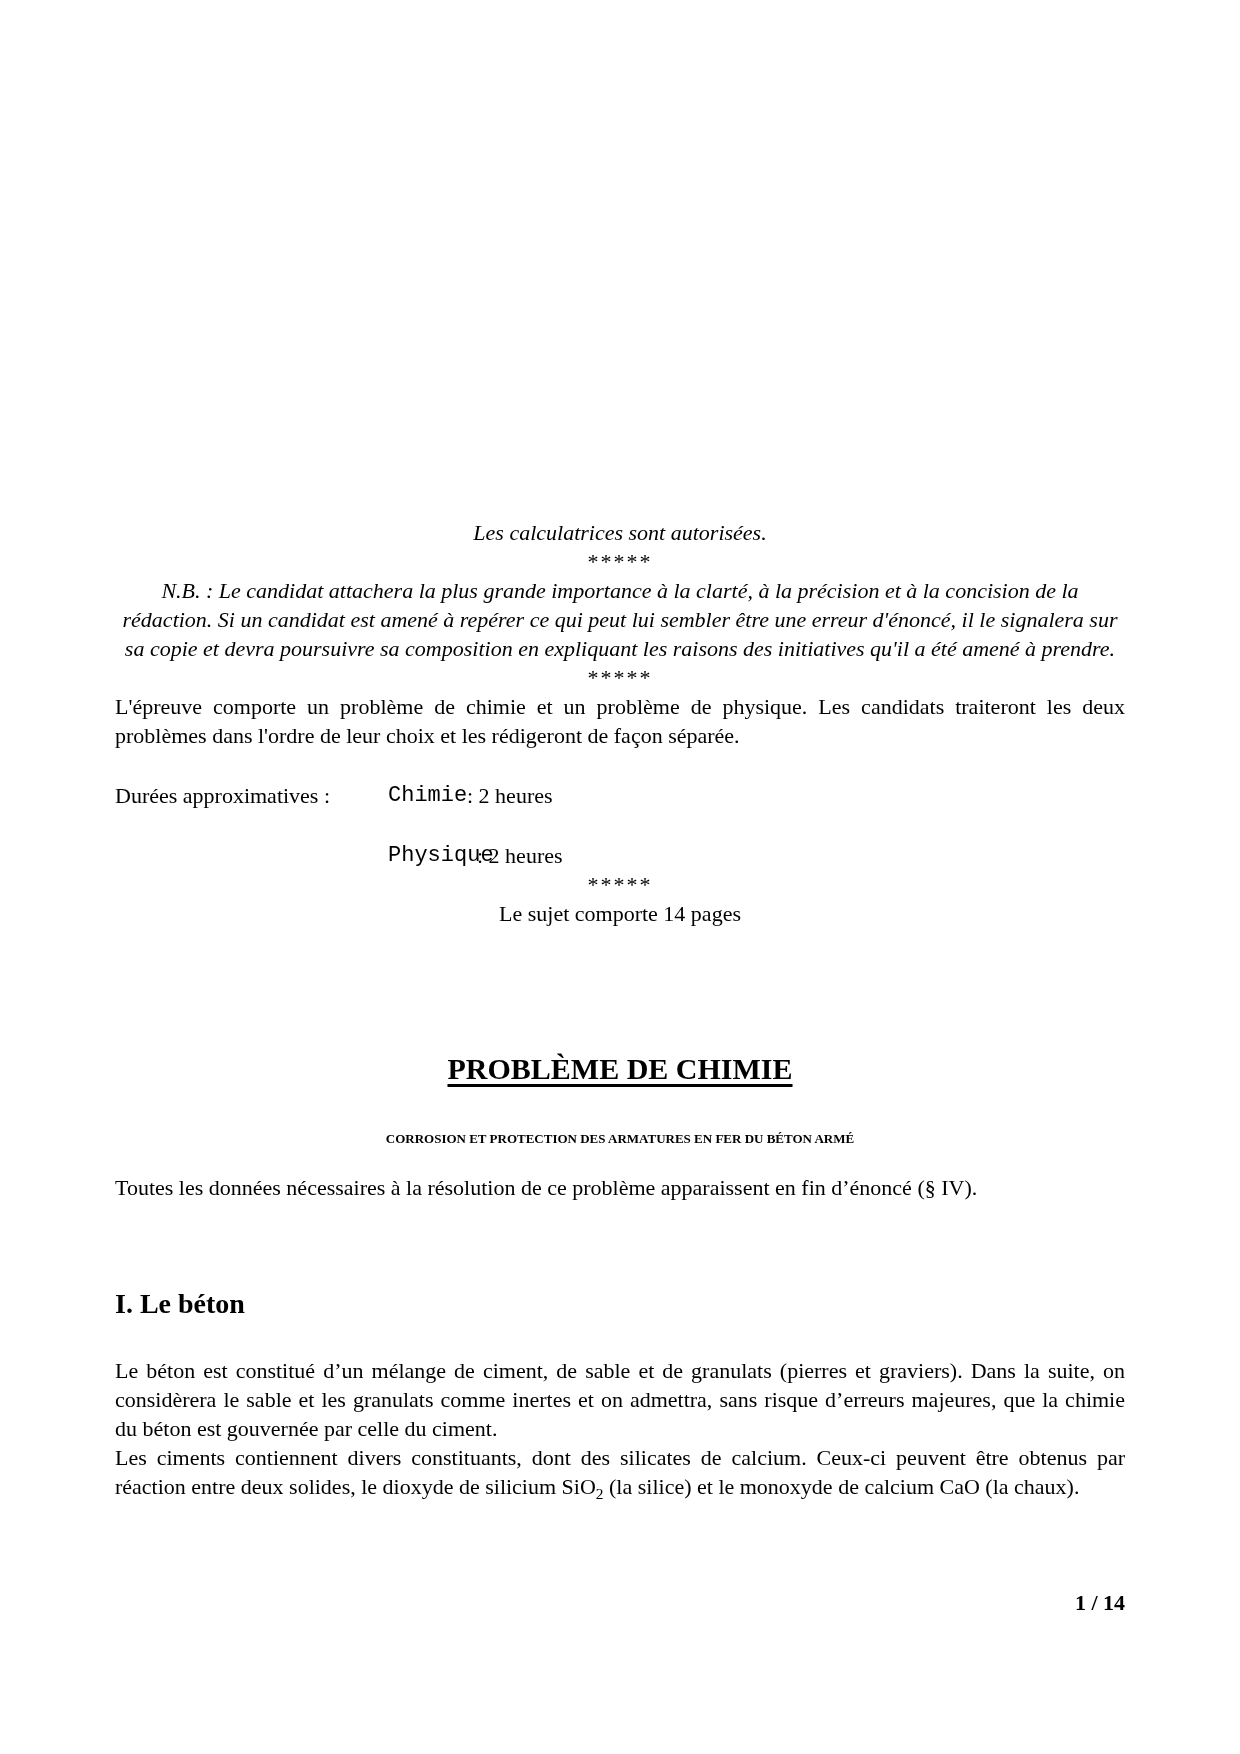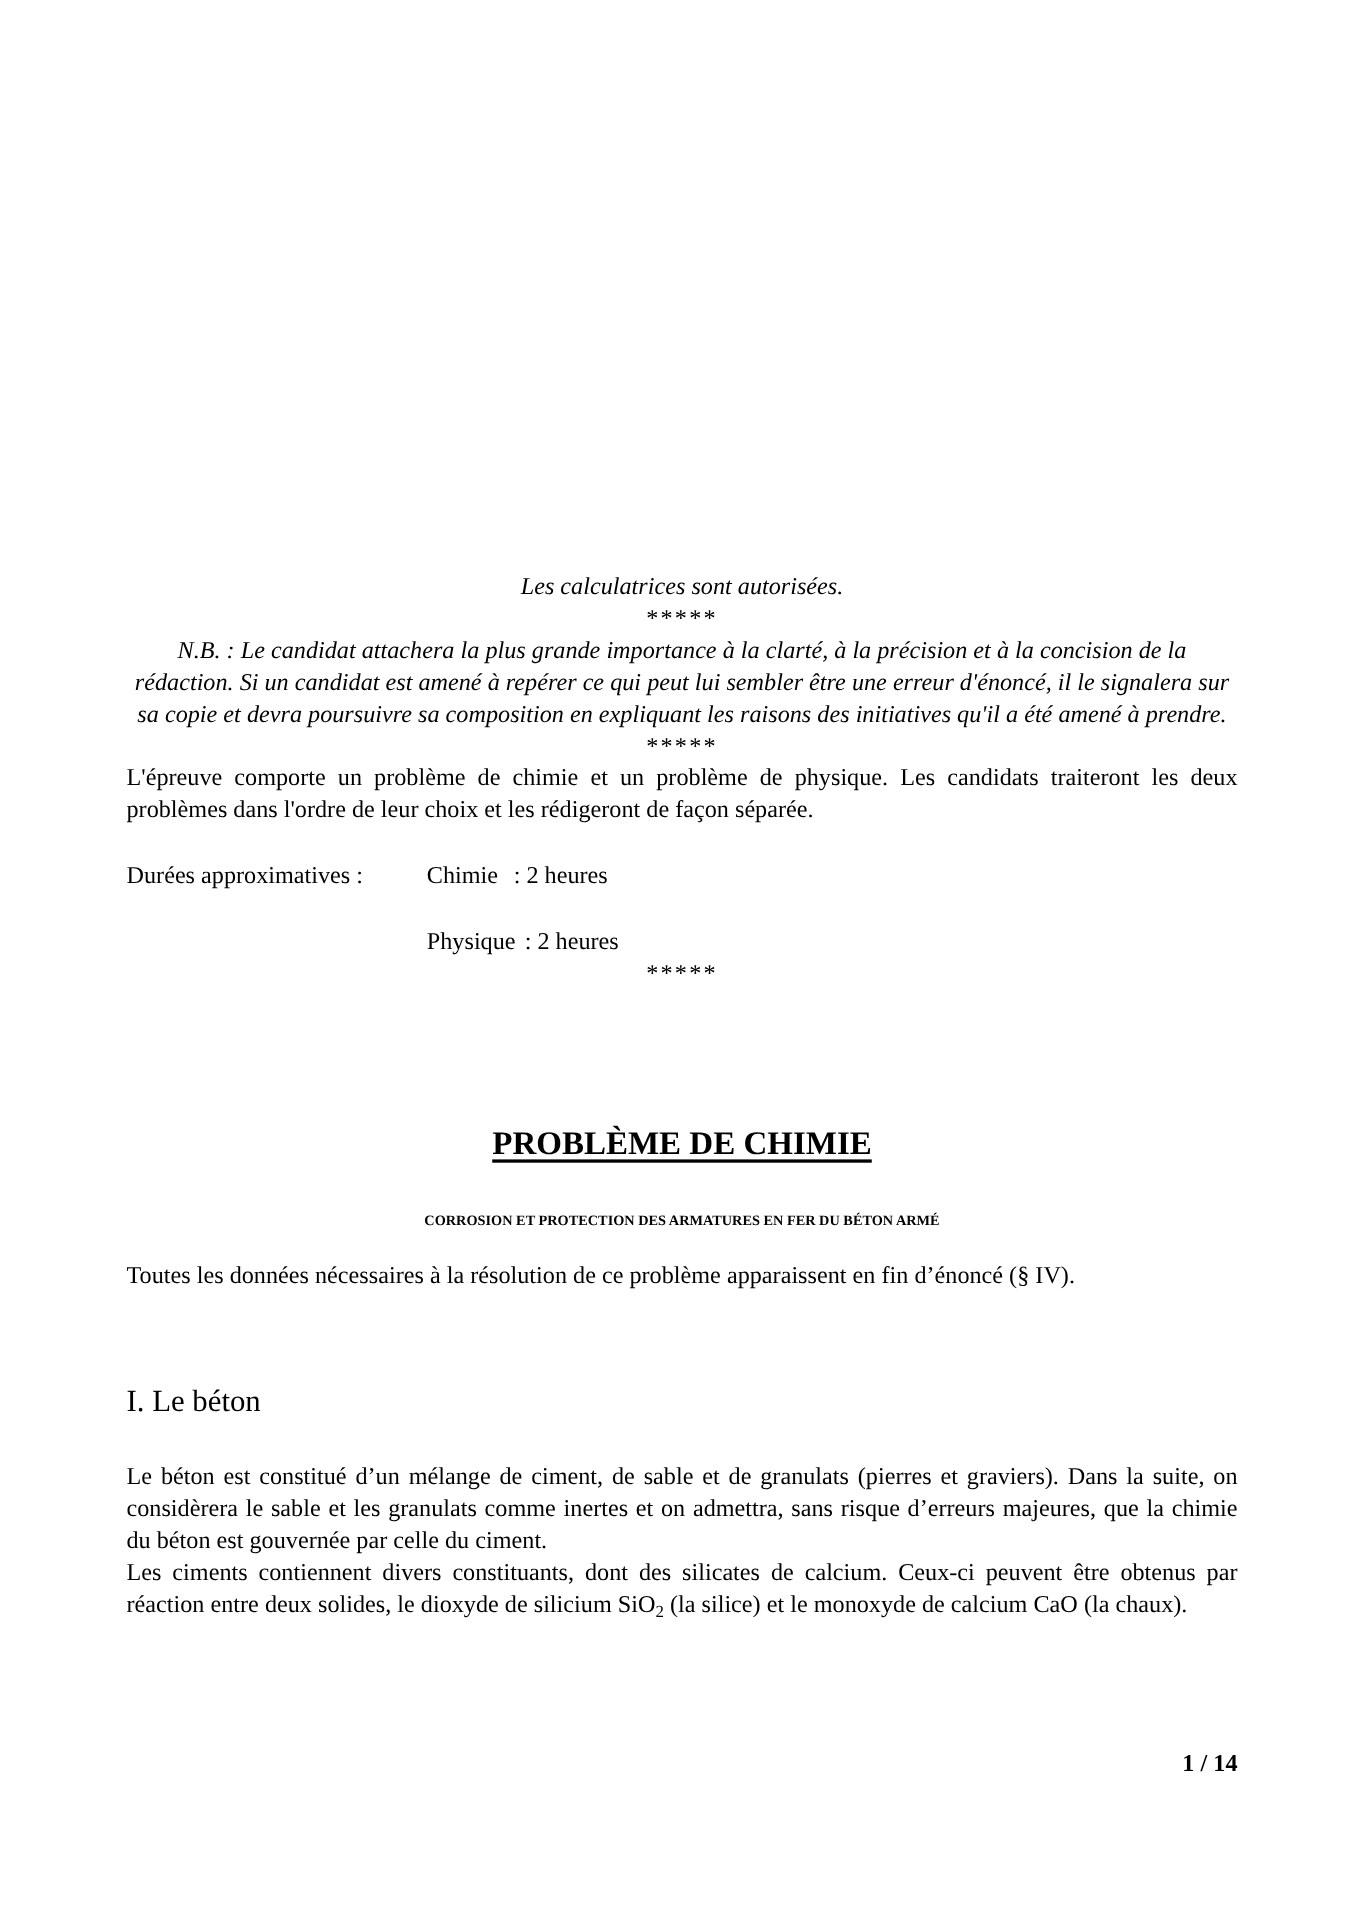--- a/index.html
+++ b/index.html
@@ -28,21 +28,21 @@
   .stars   { text-align: center; letter-spacing: 2px; }
 
   .notice-first { padding-top: 518px; }
 
   .intro-para { }
 
   .durations { margin-top: 31px; }
   .dur-row   { position: relative; height: 29px; }
   .dur-row + .dur-row { margin-top: 31px; }
   .dur-label   { position: absolute; left: 0; white-space: pre; }
-  .dur-subject { position: absolute; left: 273px; white-space: pre; }
+  .dur-subject { position: absolute; left: 273px; white-space: pre; font-family: Liberation Mono, monospace; }
   .row1 .dur-value { position: absolute; left: 352px; white-space: pre; }
   .row2 .dur-value { position: absolute; left: 362px; white-space: pre; }
 
   .chem-title {
     margin-top: 120px;
     text-align: center;
     font-weight: bold;
     font-size: 30px;
     line-height: 42px;
   }
@@ -57,21 +57,21 @@
     font-weight: bold;
     font-size: 13px;
     line-height: 28px;
   }
   .data-note {
     margin-top: 20px;
     text-align: left;
   }
   .section-heading {
     margin-top: 85px;
-    font-weight: normal;
+    font-weight: bold;
     font-size: 28px;
     line-height: 34px;
   }
   .body-para-1 { margin-top: 35px; }
   .body-para-2 { }
   sub { font-size: 70%; line-height: 0; }
 
   .page-footer {
     position: absolute;
     top: 1588px;
@@ -104,20 +104,21 @@
         <span class="dur-value">: 2 heures</span>
       </div>
       <div class="dur-row row2">
         <span class="dur-subject">Physique</span>
         <span class="dur-value">: 2 heures</span>
       </div>
     </div>
 
     <p class="stars">*****</p>
 
+    <p class="center">Le sujet comporte 14 pages</p>
 
     <p class="chem-title"><span>PROBLÈME DE CHIMIE</span></p>
 
     <p class="chem-subtitle">CORROSION ET PROTECTION DES ARMATURES EN FER DU BÉTON ARMÉ</p>
 
     <p class="data-note">Toutes les données nécessaires à la résolution de ce problème apparaissent en fin d’énoncé (§ IV).</p>
 
     <p class="section-heading">I. Le béton</p>
 
     <p class="justify body-para-1">Le béton est constitué d’un mélange de ciment, de sable et de granulats (pierres et graviers). Dans la suite, on considèrera le sable et les granulats comme inertes et on admettra, sans risque d’erreurs majeures, que la chimie du béton est gouvernée par celle du ciment.</p>

